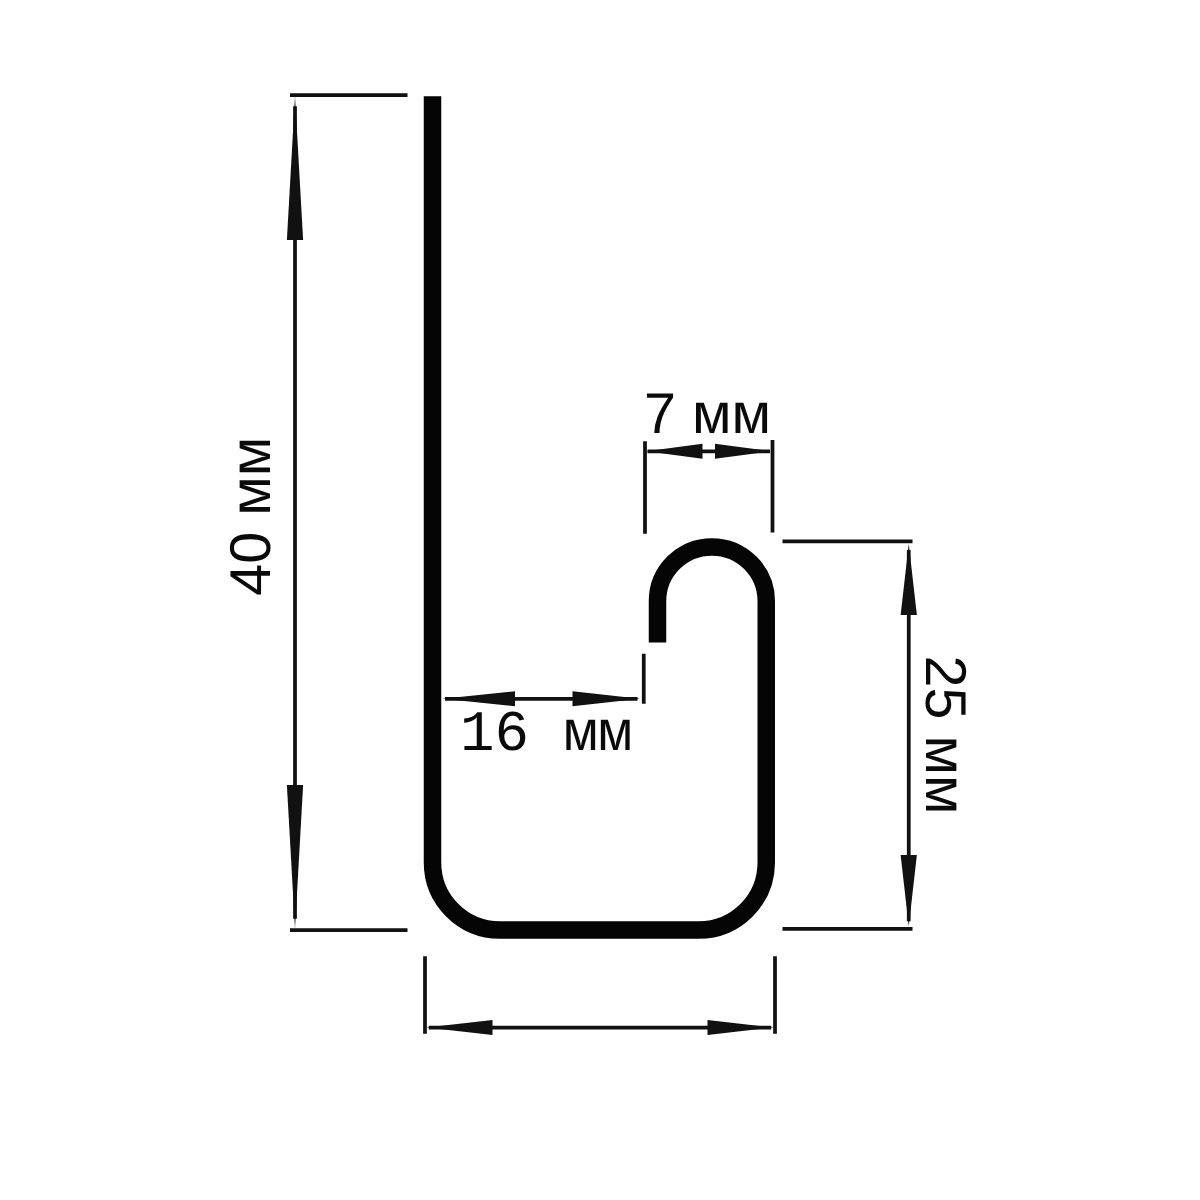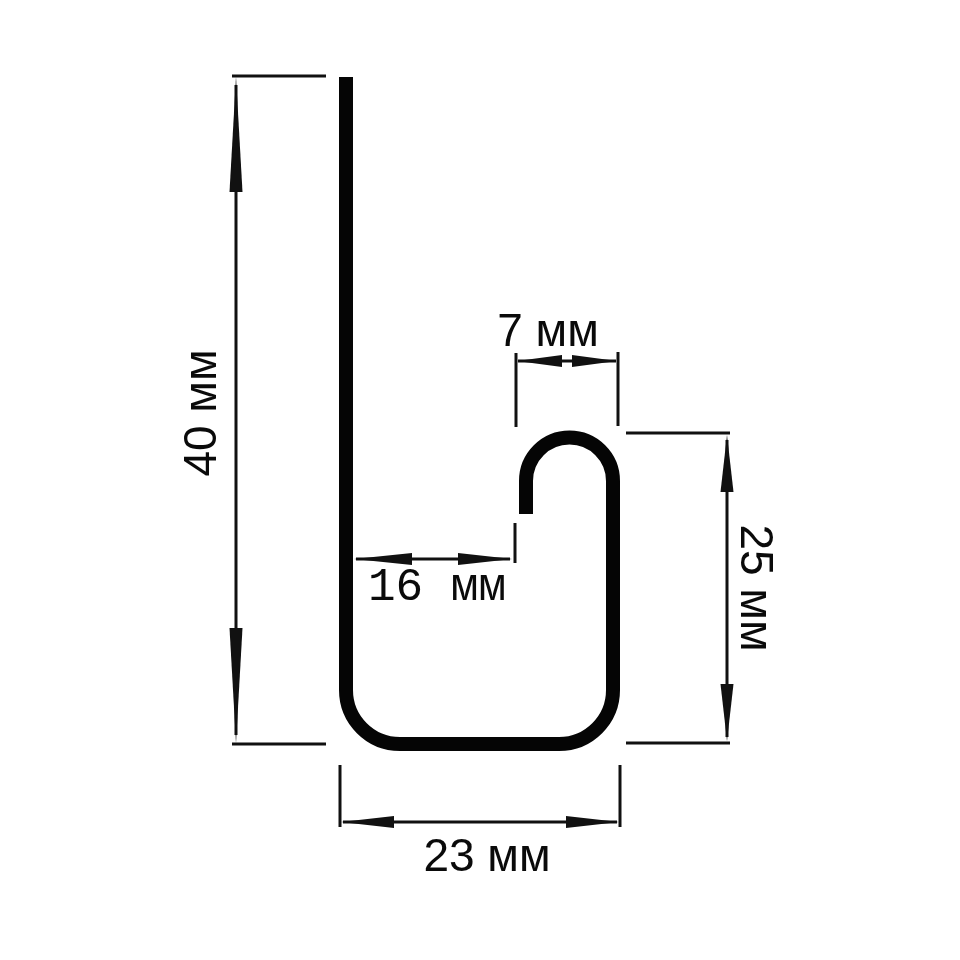--- a/index.html
+++ b/index.html
@@ -97,21 +97,20 @@
       <line class="thin" x1="340" y1="765" x2="340" y2="827"></line>
       <line class="thin" x1="620" y1="765" x2="620" y2="827"></line>
       <line class="thin" x1="343" y1="822" x2="617" y2="822"></line>
       <polygon class="arrow" points="341,822 394,816 394,828"></polygon>
       <polygon class="arrow" points="619,822 566,816 566,828"></polygon>
     </g>
   </svg>
 
   <div class="dim-label rot-ccw" style="left:200px; top:413px;">40 мм</div>
 
-  <div class="dim-label center" style="left:548px; top:330px;">7 мм</div>
+  <div class="dim-label center" style="left:566px; top:330px;">7 мм</div>
 
   <div class="dim-label center" style="left:437px; top:588px;font-family:Liberation Mono, monospace;">16 мм</div>
 
   <div class="dim-label rot-cw" style="left:757px; top:588px;">25 мм</div>
 
-  <div class="dim-label center" style="left:487px; top:855px;">23 мм</div>
 
 </div>
 
 </body></html>

